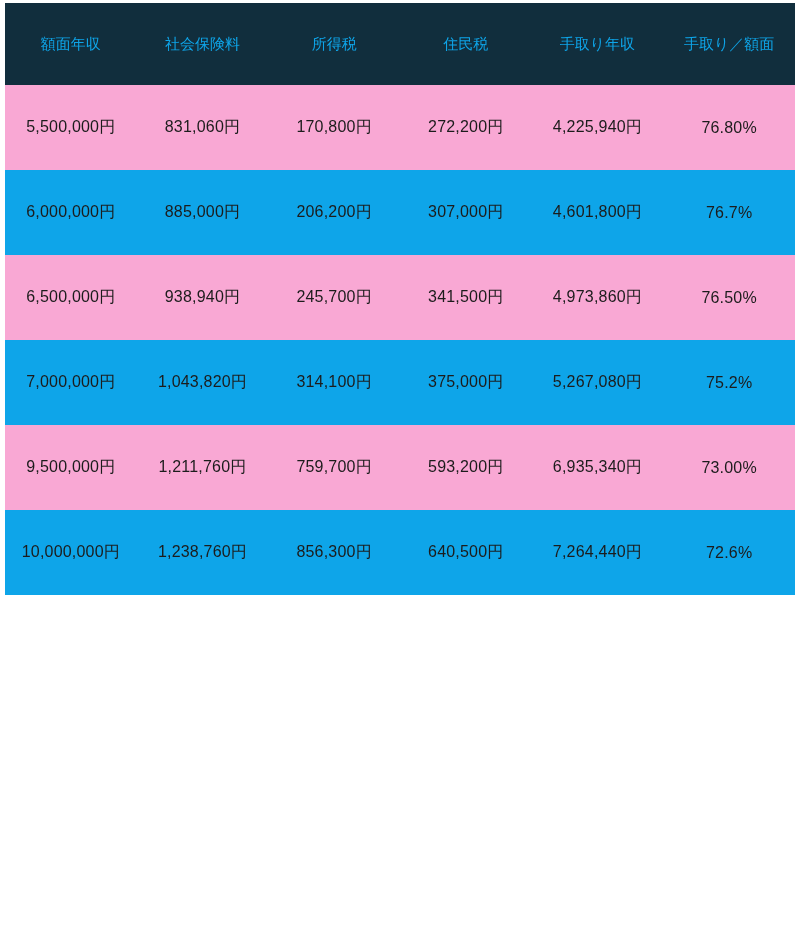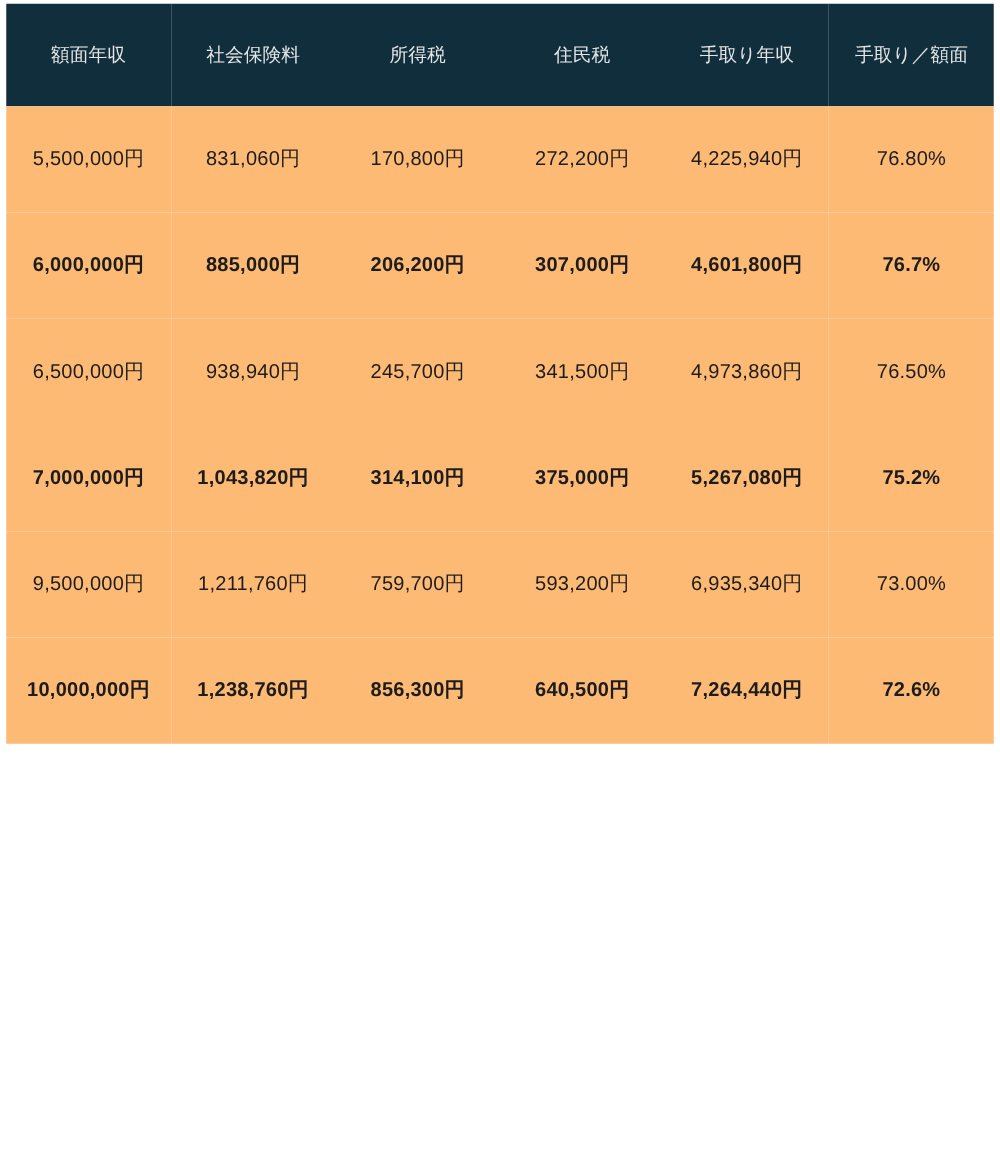--- a/index.html
+++ b/index.html
@@ -16,39 +16,39 @@
     padding: 3px 5px 0 5px;
   }
   table.salary-table {
     width: 790px;
     border-collapse: collapse;
     table-layout: fixed;
   }
   table.salary-table th {
     height: 82px;
     background: #112e3d;
-    color: #e5e5e5;
+    color: #0ea5e9;
     font-size: 15px;
     font-weight: 500;
     text-align: center;
     vertical-align: middle;
     padding: 0;
   }
   table.salary-table td {
     height: 85px;
     font-size: 16px;
     font-weight: 500;
     color: #1c1c1c;
     text-align: center;
     vertical-align: middle;
     padding: 0;
     letter-spacing: 0.2px;
   }
-  table.salary-table tr.row-alt td { background: #fdba74; }
-  table.salary-table tr.row-plain td { background: #fdba74; font-weight: bold; }
+  table.salary-table tr.row-alt td { background: #f9a8d4; }
+  table.salary-table tr.row-plain td { background: #0ea5e9; }
 </style>
 </head>
 <body>
 
 <div class="page">
   <table class="salary-table">
     <thead>
       <tr>
           <th>額面年収</th>
           <th>社会保険料</th>

